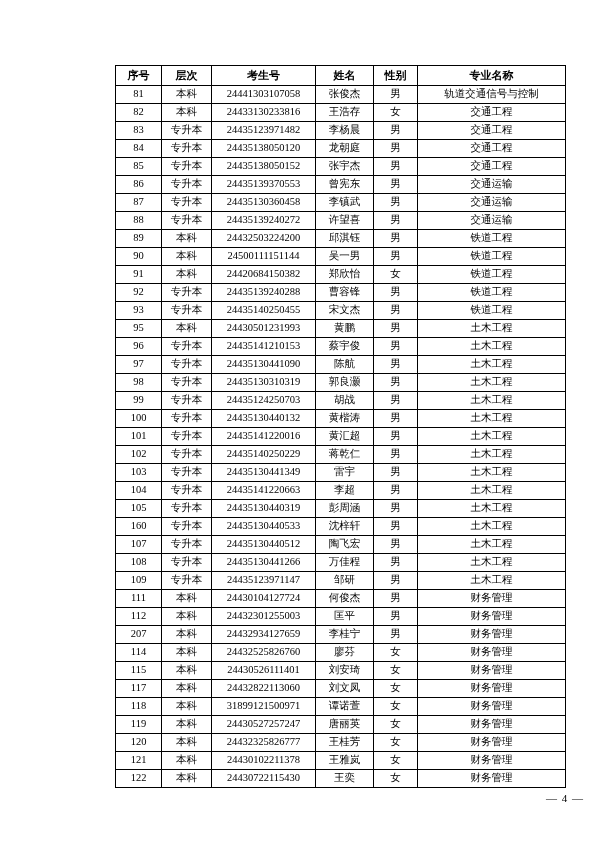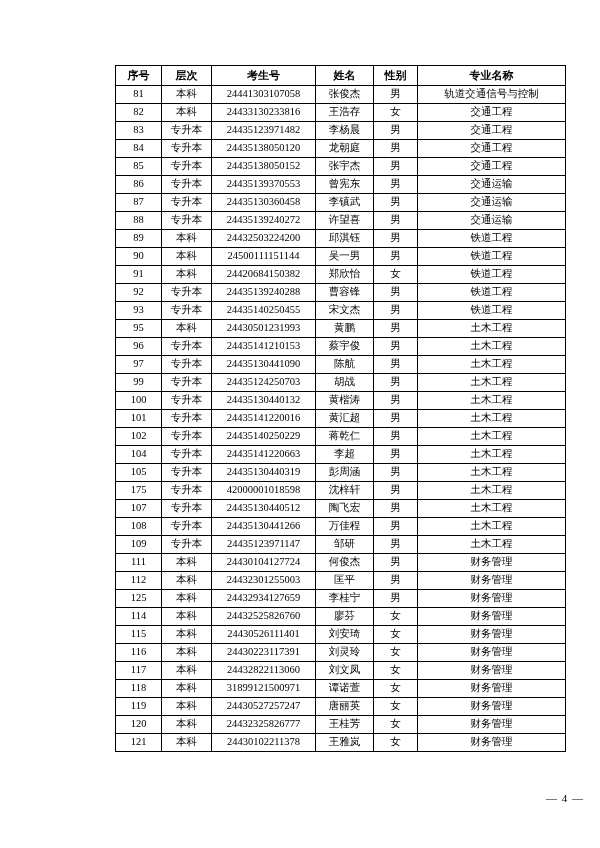--- a/index.html
+++ b/index.html
@@ -216,20 +216,28 @@
           </tr>
           <tr>
             <td>97</td>
             <td>专升本</td>
             <td>24435130441090</td>
             <td>陈航</td>
             <td>男</td>
             <td>土木工程</td>
           </tr>
           <tr>
+            <td>98</td>
+            <td>专升本</td>
+            <td>24435130310319</td>
+            <td>郭良灏</td>
+            <td>男</td>
+            <td>土木工程</td>
+          </tr>
+          <tr>
             <td>99</td>
             <td>专升本</td>
             <td>24435124250703</td>
             <td>胡战</td>
             <td>男</td>
             <td>土木工程</td>
           </tr>
           <tr>
             <td>100</td>
             <td>专升本</td>
@@ -248,39 +256,47 @@
           </tr>
           <tr>
             <td>102</td>
             <td>专升本</td>
             <td>24435140250229</td>
             <td>蒋乾仁</td>
             <td>男</td>
             <td>土木工程</td>
           </tr>
           <tr>
+            <td>103</td>
+            <td>专升本</td>
+            <td>24435130441349</td>
+            <td>雷宇</td>
+            <td>男</td>
+            <td>土木工程</td>
+          </tr>
+          <tr>
             <td>104</td>
             <td>专升本</td>
             <td>24435141220663</td>
             <td>李超</td>
             <td>男</td>
             <td>土木工程</td>
           </tr>
           <tr>
             <td>105</td>
             <td>专升本</td>
             <td>24435130440319</td>
             <td>彭周涵</td>
             <td>男</td>
             <td>土木工程</td>
           </tr>
           <tr>
-            <td>175</td>
-            <td>专升本</td>
-            <td>42000001018598</td>
+            <td>160</td>
+            <td>专升本</td>
+            <td>24435130440533</td>
             <td>沈梓轩</td>
             <td>男</td>
             <td>土木工程</td>
           </tr>
           <tr>
             <td>107</td>
             <td>专升本</td>
             <td>24435130440512</td>
             <td>陶飞宏</td>
             <td>男</td>
@@ -312,21 +328,21 @@
           </tr>
           <tr>
             <td>112</td>
             <td>本科</td>
             <td>24432301255003</td>
             <td>匡平</td>
             <td>男</td>
             <td>财务管理</td>
           </tr>
           <tr>
-            <td>125</td>
+            <td>207</td>
             <td>本科</td>
             <td>24432934127659</td>
             <td>李桂宁</td>
             <td>男</td>
             <td>财务管理</td>
           </tr>
           <tr>
             <td>114</td>
             <td>本科</td>
             <td>24432525826760</td>
@@ -336,28 +352,20 @@
           </tr>
           <tr>
             <td>115</td>
             <td>本科</td>
             <td>24430526111401</td>
             <td>刘安琦</td>
             <td>女</td>
             <td>财务管理</td>
           </tr>
           <tr>
-            <td>116</td>
-            <td>本科</td>
-            <td>24430223117391</td>
-            <td>刘灵玲</td>
-            <td>女</td>
-            <td>财务管理</td>
-          </tr>
-          <tr>
             <td>117</td>
             <td>本科</td>
             <td>24432822113060</td>
             <td>刘文凤</td>
             <td>女</td>
             <td>财务管理</td>
           </tr>
           <tr>
             <td>118</td>
             <td>本科</td>
@@ -380,20 +388,28 @@
             <td>24432325826777</td>
             <td>王桂芳</td>
             <td>女</td>
             <td>财务管理</td>
           </tr>
           <tr>
             <td>121</td>
             <td>本科</td>
             <td>24430102211378</td>
             <td>王雅岚</td>
+            <td>女</td>
+            <td>财务管理</td>
+          </tr>
+          <tr>
+            <td>122</td>
+            <td>本科</td>
+            <td>24430722115430</td>
+            <td>王奕</td>
             <td>女</td>
             <td>财务管理</td>
           </tr>
         </tbody>
     </table>
   </div>
 
   <div class="page-number">— 4 —</div>
 
 </div>

